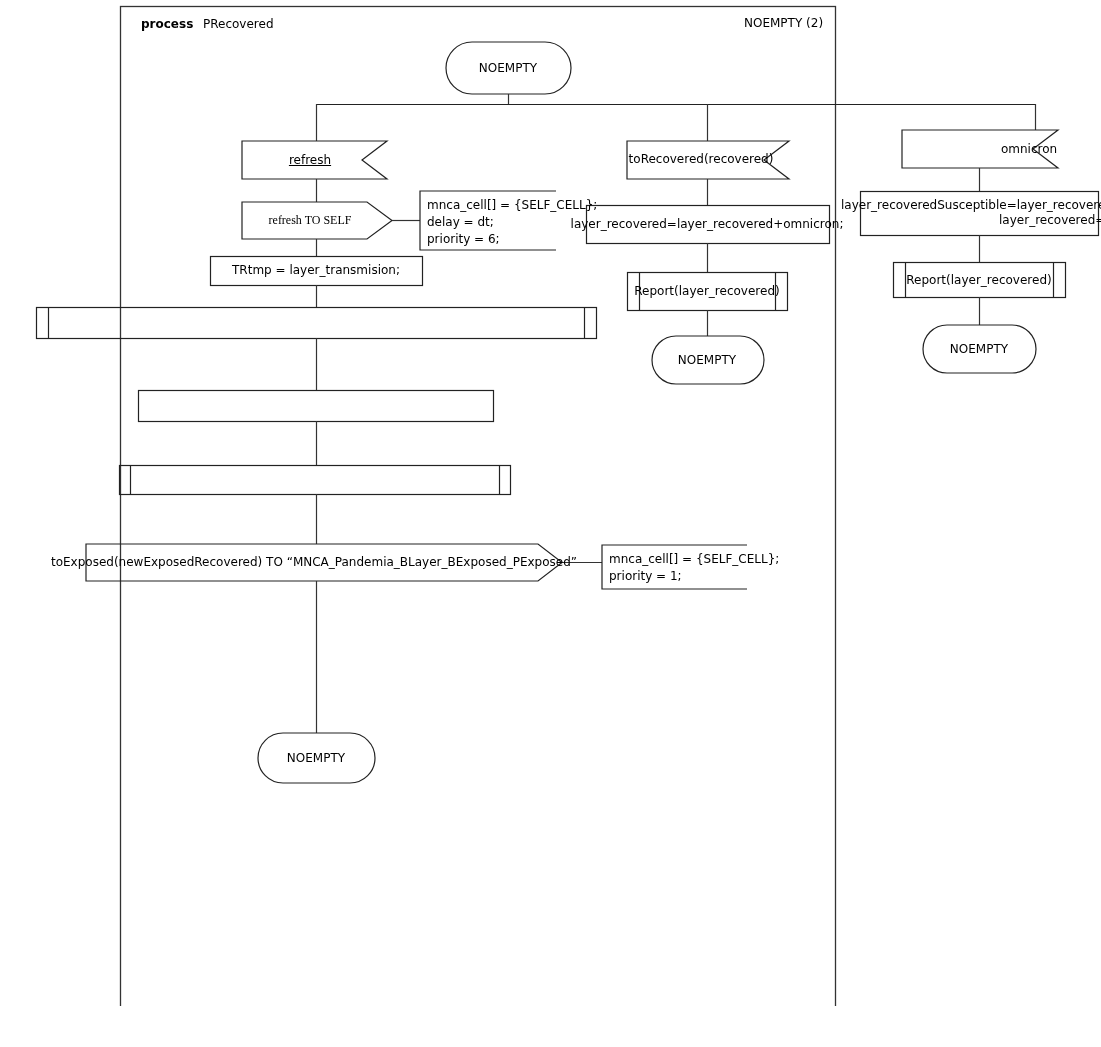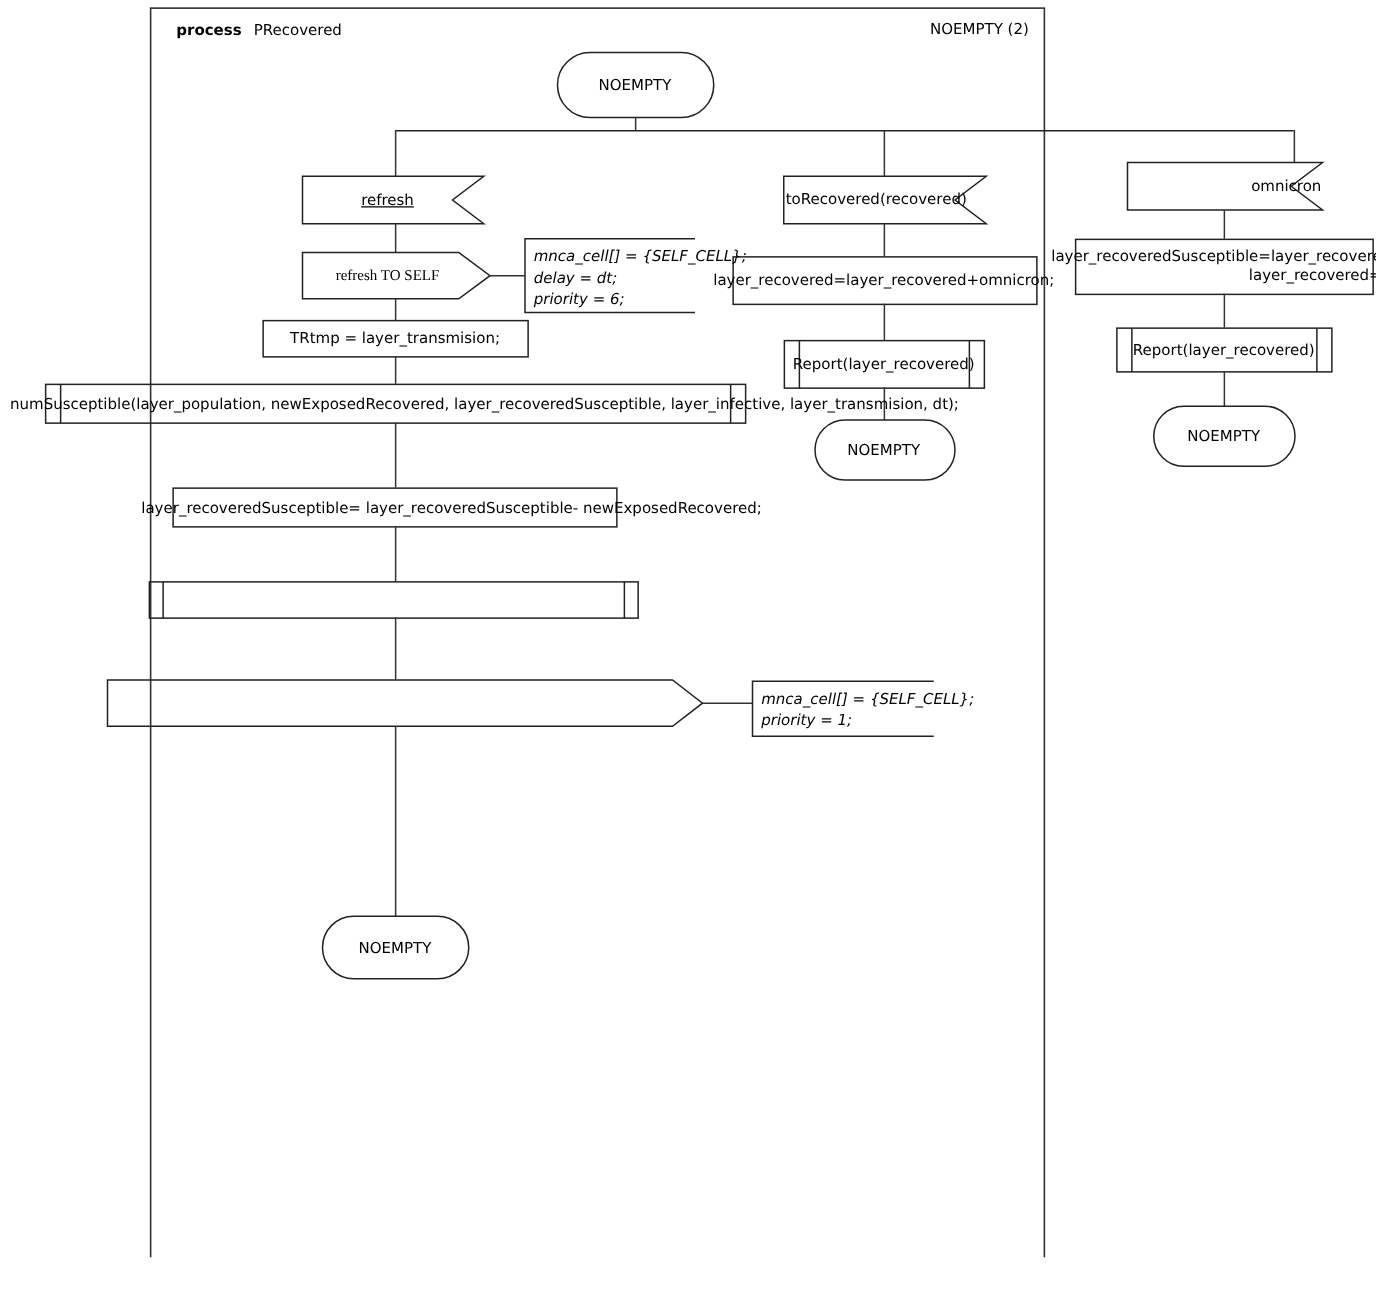--- a/index.html
+++ b/index.html
@@ -31,21 +31,20 @@
   .lbl.c{ text-align:right; transform:translateX(-50%); }
   .lbl.l{ text-align:left; }
   .lbl.bold{ font-weight:bold; }
   .lbl.two{ line-height:15px; white-space:pre; }
   .cmt{
     position:absolute;
     font-size:12px;
     line-height:17px;
     white-space:pre;
     text-align:left;
-    font-style:italic;
   }
 </style>
 </head>
 <body>
 
 <div id="canvas">
 
   <svg id="vec" viewBox="0 0 1101 1047" xmlns="http://www.w3.org/2000/svg">
     <g fill="none" stroke="#333333" stroke-width="1.2" shape-rendering="geometricPrecision">
 
@@ -132,25 +131,24 @@
   <div class="lbl c" style="left:310px;top:153px;text-decoration:underline;">refresh</div>
 
   <div class="lbl c" style="left:310px;top:213px;font-family:Liberation Serif, serif;">refresh TO SELF</div>
 
   <div class="cmt" style="left:427px;top:197px;">mnca_cell[] = {SELF_CELL};
 delay = dt;
 priority = 6;</div>
 
   <div class="lbl c" style="left:316px;top:263px;">TRtmp  = layer_transmision;</div>
 
-  <div class="lbl l" style="left:8px;top:316px;">numSusceptible(layer_population, newExposedRecovered, layer_recoveredSusceptible, layer_infective, layer_transmision, dt);</div>
-
-  <div class="lbl l" style="left:113px;top:399px;">layer_recoveredSusceptible= layer_recoveredSusceptible- newExposedRecovered;</div>
 
 
+
+  <div class="lbl c" style="left:314px;top:555px;">toExposed(newExposedRecovered) TO “MNCA_Pandemia_BLayer_BExposed_PExposed”</div>
 
   <div class="cmt" style="left:609px;top:551px;">mnca_cell[] = {SELF_CELL};
 priority = 1;</div>
 
   <div class="lbl c" style="left:316px;top:751px;">NOEMPTY</div>
 
   <div class="lbl c" style="left:701px;top:152px;">toRecovered(recovered)</div>
 
   <div class="lbl c" style="left:707px;top:217px;">layer_recovered=layer_recovered+omnicron;</div>
 

